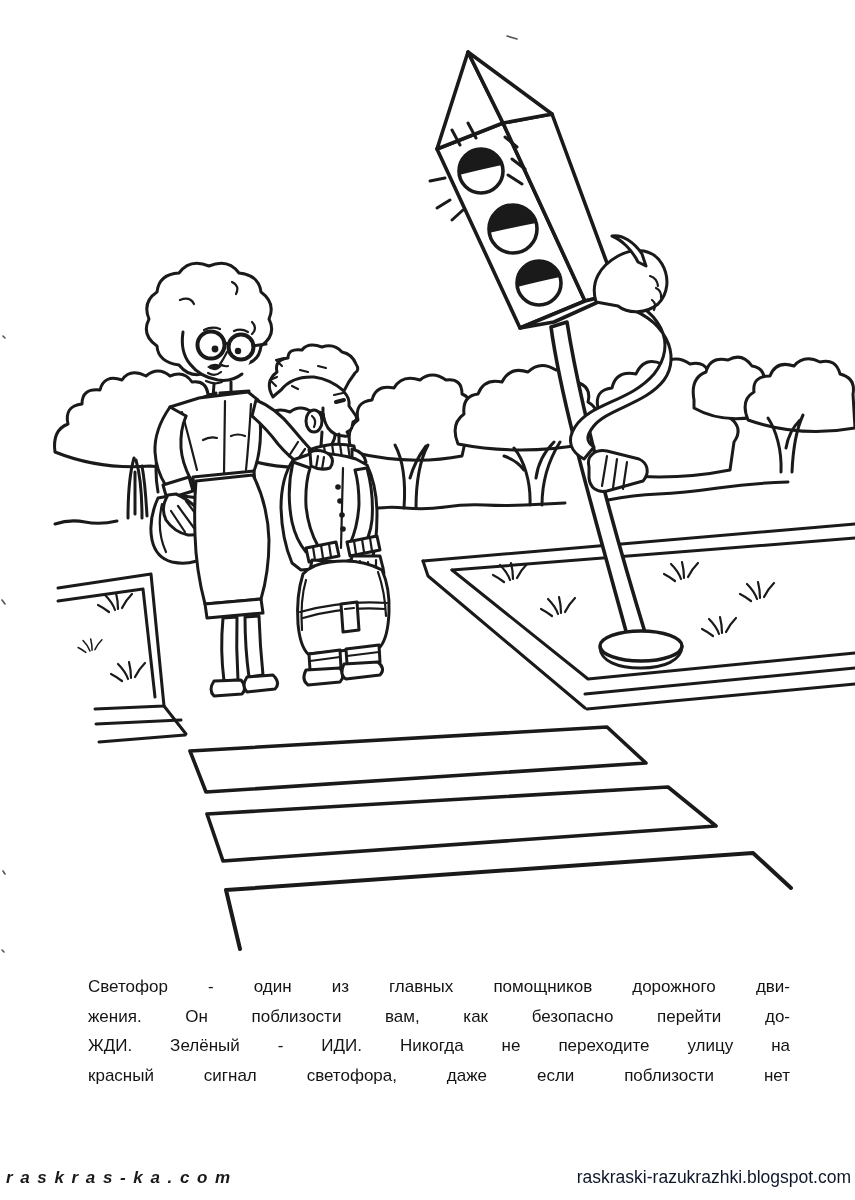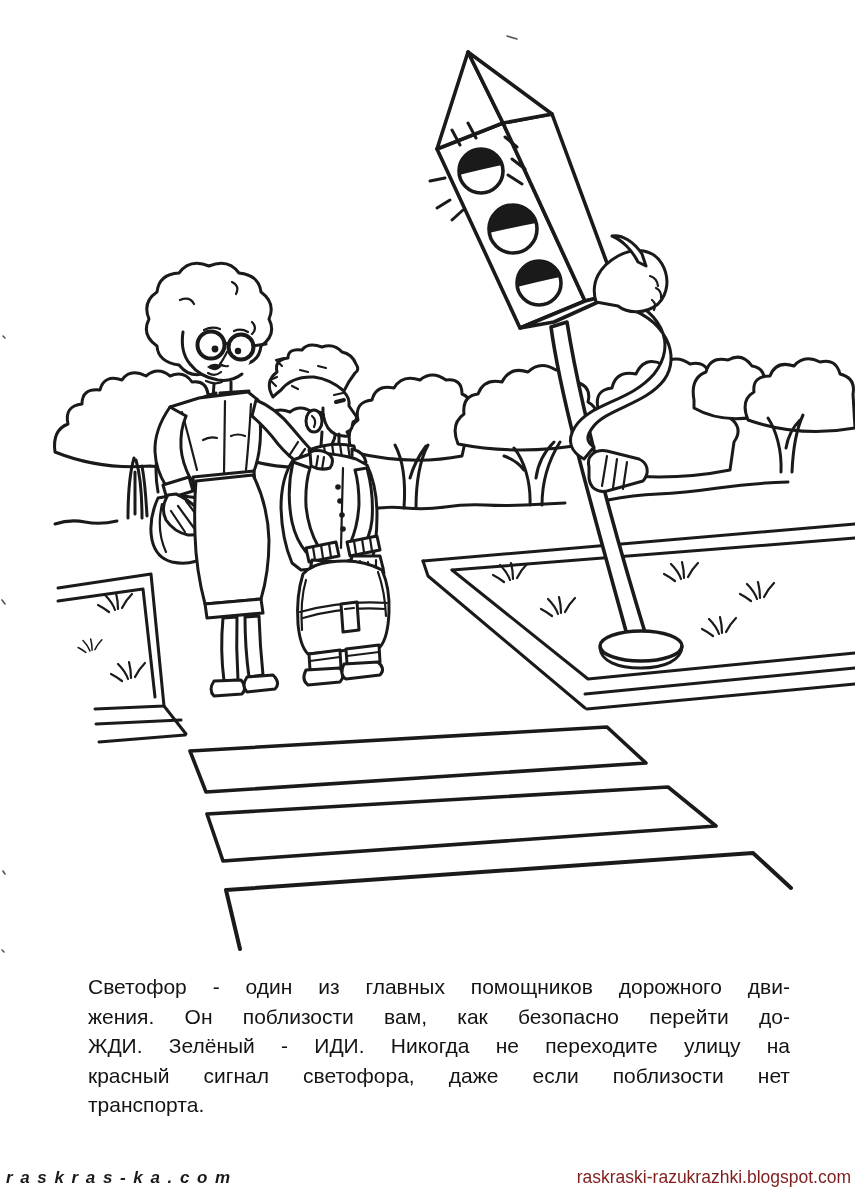--- a/index.html
+++ b/index.html
@@ -7,26 +7,26 @@
        font-family:"Liberation Sans", sans-serif;overflow:hidden;}
   #art{position:absolute;left:0;top:0;}
   .ln{fill:none;stroke:#1a1a1a;stroke-width:3;stroke-linecap:round;stroke-linejoin:round;}
   .ln2{fill:none;stroke:#1a1a1a;stroke-width:2.2;stroke-linecap:round;stroke-linejoin:round;}
   .ln4{fill:none;stroke:#1a1a1a;stroke-width:4;stroke-linecap:round;stroke-linejoin:round;}
   .fw{fill:#ffffff;stroke:#1a1a1a;stroke-width:3;stroke-linecap:round;stroke-linejoin:round;}
   .fw4{fill:#ffffff;stroke:#1a1a1a;stroke-width:3.6;stroke-linecap:round;stroke-linejoin:round;}
   .fb{fill:#1a1a1a;stroke:none;}
   .speck{fill:none;stroke:#555;stroke-width:1.6;stroke-linecap:round;}
   #caption{position:absolute;left:88px;top:972px;width:702px;
-           font-size:21px;line-height:29.6px;color:#141414;}
+           font-size:17px;line-height:29.6px;color:#141414;}
   #caption .cap-line{text-align:justify;text-align-last:justify;white-space:nowrap;}
   #caption .cap-line.last{text-align:left;text-align-last:left;}
   #footer-left{position:absolute;left:6px;top:1168px;font-size:17px;font-weight:bold;
                letter-spacing:0.45em;color:#1a1a1a;font-style:italic;}
-  #footer-right{position:absolute;right:4px;top:1167px;font-size:17.5px;color:#7f1d1d;}
+  #footer-right{position:absolute;right:4px;top:1167px;font-size:17.5px;color:#0f172a;}
 </style>
 </head>
 <body>
 
 <svg id="art" width="855" height="960" viewBox="0 0 855 960" xmlns="http://www.w3.org/2000/svg">
   <defs>
     <g id="tuft">
       <path class="ln2" d="M0,0 C-2,-6 -6,-11 -10,-15 M3,-1 C3,-8 2,-13 1,-17 M7,-2 C10,-8 13,-12 17,-16 M-6,2 C-10,-1 -13,-3 -17,-5"></path>
     </g>
   </defs>
@@ -239,17 +239,16 @@
 
   <path class="fw" d="M310,452 Q321,448 330,455 Q335,461 330,468 Q320,471 311,466 Z"></path>
   <path class="ln2" d="M318,456 L316,468 M324,457 L322,469"></path>
 </svg>
 
 <div id="caption">
   <div class="cap-line">Светофор - один из главных помощников дорожного дви-</div>
   <div class="cap-line">жения. Он поблизости вам, как безопасно перейти до-</div>
   <div class="cap-line">ЖДИ. Зелёный - ИДИ. Никогда не переходите улицу на</div>
   <div class="cap-line">красный сигнал светофора, даже если поблизости нет</div>
-  <div class="cap-line last">транспорта.</div>
 </div>
 
 <div id="footer-left">raskras-ka.com</div>
 <div id="footer-right">raskraski-razukrazhki.blogspot.com</div>
 
 </body></html>

